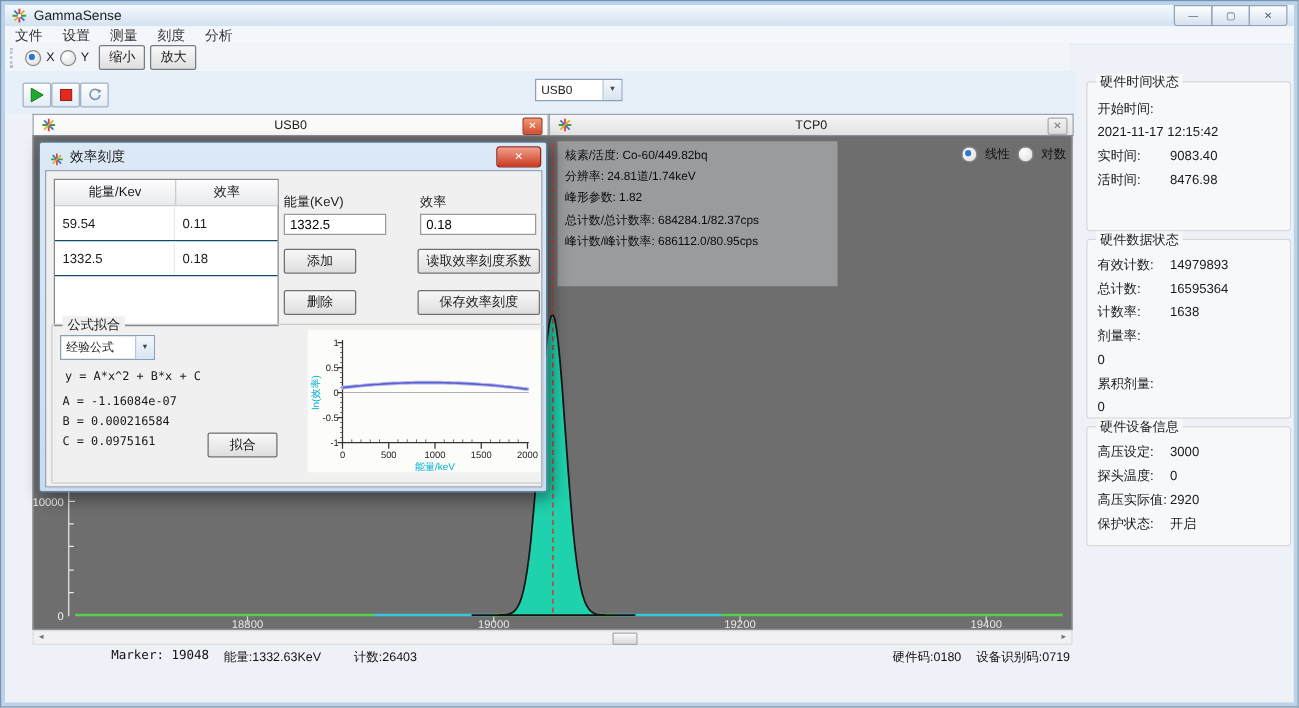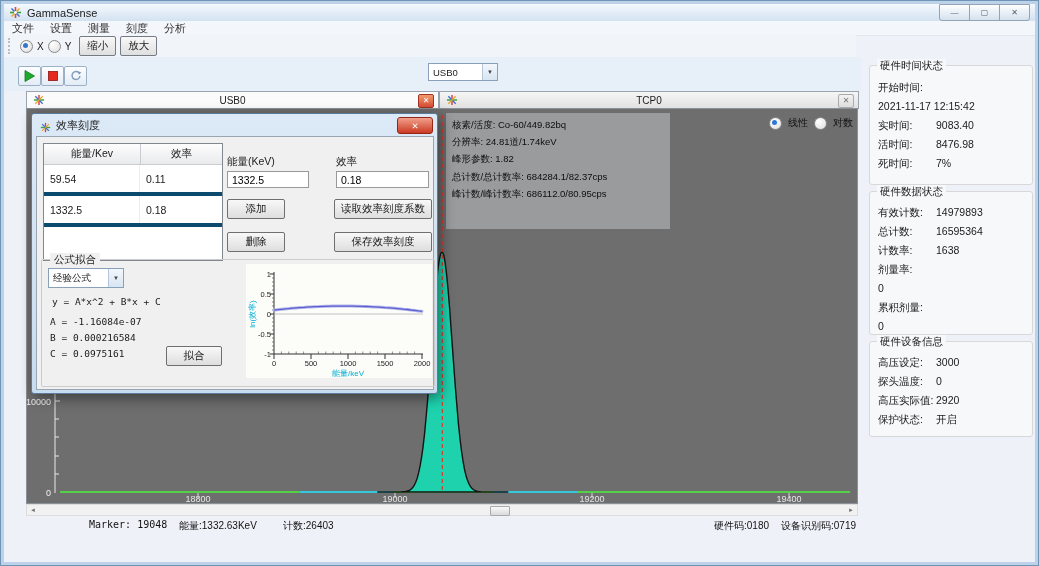--- a/index.html
+++ b/index.html
@@ -51,21 +51,21 @@
           background:linear-gradient(#dce9f7,#c8dcef);border:1px solid #5c7a99;border-radius:3px;
           box-shadow:3px 4px 14px rgba(0,0,0,0.45);box-sizing:border-box;}
   .dlg-title{position:absolute;left:8px;top:4px;display:flex;align-items:flex-end;gap:5px;font-size:11px;color:#1c1c1c;}
   .dlg-close{position:absolute;right:4px;top:3px;width:34px;height:15px;border-radius:3px;border:1px solid #962515;
              background:linear-gradient(#f0a08c,#cc3a22);color:#fff;font-size:8.5px;display:flex;align-items:center;justify-content:center;}
   .dlg-body{position:absolute;left:4px;top:22px;width:398px;height:254px;background:#f0f0f0;border:1px solid #98a5b2;box-sizing:border-box;}
   .etable{position:absolute;left:6px;top:6px;width:180px;height:118px;background:#fff;border:1px solid #828790;box-sizing:border-box;}
   .ethead{display:flex;height:20px;background:linear-gradient(#fdfdfd,#e9eaec);border-bottom:1px solid #c9cdd2;font-size:10.5px;}
   .ethead .c1{width:96px;border-right:1px solid #c9cdd2;display:flex;align-items:center;justify-content:center;}
   .ethead .c2{flex:1;display:flex;align-items:center;justify-content:center;}
-  .etrow{display:flex;height:27px;border-bottom:4px solid #0c4a6e;font-size:10.5px;}
+  .etrow{display:flex;height:27px;border-bottom:1px solid #0c4a6e;font-size:10.5px;}
   .etrow .c1{width:96px;border-right:1px solid #ececec;display:flex;align-items:center;padding-left:6px;box-sizing:border-box;}
   .etrow .c2{flex:1;display:flex;align-items:center;padding-left:6px;}
   .flabel{position:absolute;font-size:10.5px;color:#222;}
   .tin{position:absolute;height:17px;border:1px solid #999;background:#fff;font-size:10.5px;padding:0 4px;box-sizing:border-box;
        font-family:"Liberation Sans","DejaVu Sans",sans-serif;}
   .wbtn{position:absolute;height:18px;border:1px solid #6f6f6f;border-radius:2px;background:linear-gradient(#f8f8f8,#dedede);
         display:flex;align-items:center;justify-content:center;font-size:10.5px;}
   .gbox{position:absolute;left:4px;top:122px;width:392px;height:126px;border:1px solid #cccccc;border-radius:2px;}
   .gtitle{position:absolute;top:-7px;left:8px;background:#f0f0f0;padding:0 4px;font-size:10.5px;color:#222;}
   .mono{font-family:"DejaVu Sans Mono","Liberation Mono",monospace;}
@@ -320,21 +320,20 @@
     </div>
   </div>
 
   <div class="pgroup" style="top:64px;height:120px;">
     <span class="pgtitle">硬件时间状态</span>
     <div style="padding-top:12px;">
       <div class="prow"><span class="plabel">开始时间:</span></div>
       <div class="prow"><span>2021-11-17 12:15:42</span></div>
       <div class="prow"><span class="plabel">实时间:</span><span>9083.40</span></div>
       <div class="prow"><span class="plabel">活时间:</span><span>8476.98</span></div>
-      <div class="prow"><span class="plabel">死时间:</span><span>7%</span></div>
     </div>
   </div>
 
   <div class="pgroup" style="top:190px;height:144px;">
     <span class="pgtitle">硬件数据状态</span>
     <div style="padding-top:11px;">
       <div class="prow"><span class="plabel">有效计数:</span><span>14979893</span></div>
       <div class="prow"><span class="plabel">总计数:</span><span>16595364</span></div>
       <div class="prow"><span class="plabel">计数率:</span><span>1638</span></div>
       <div class="prow"><span class="plabel">剂量率:</span></div>

